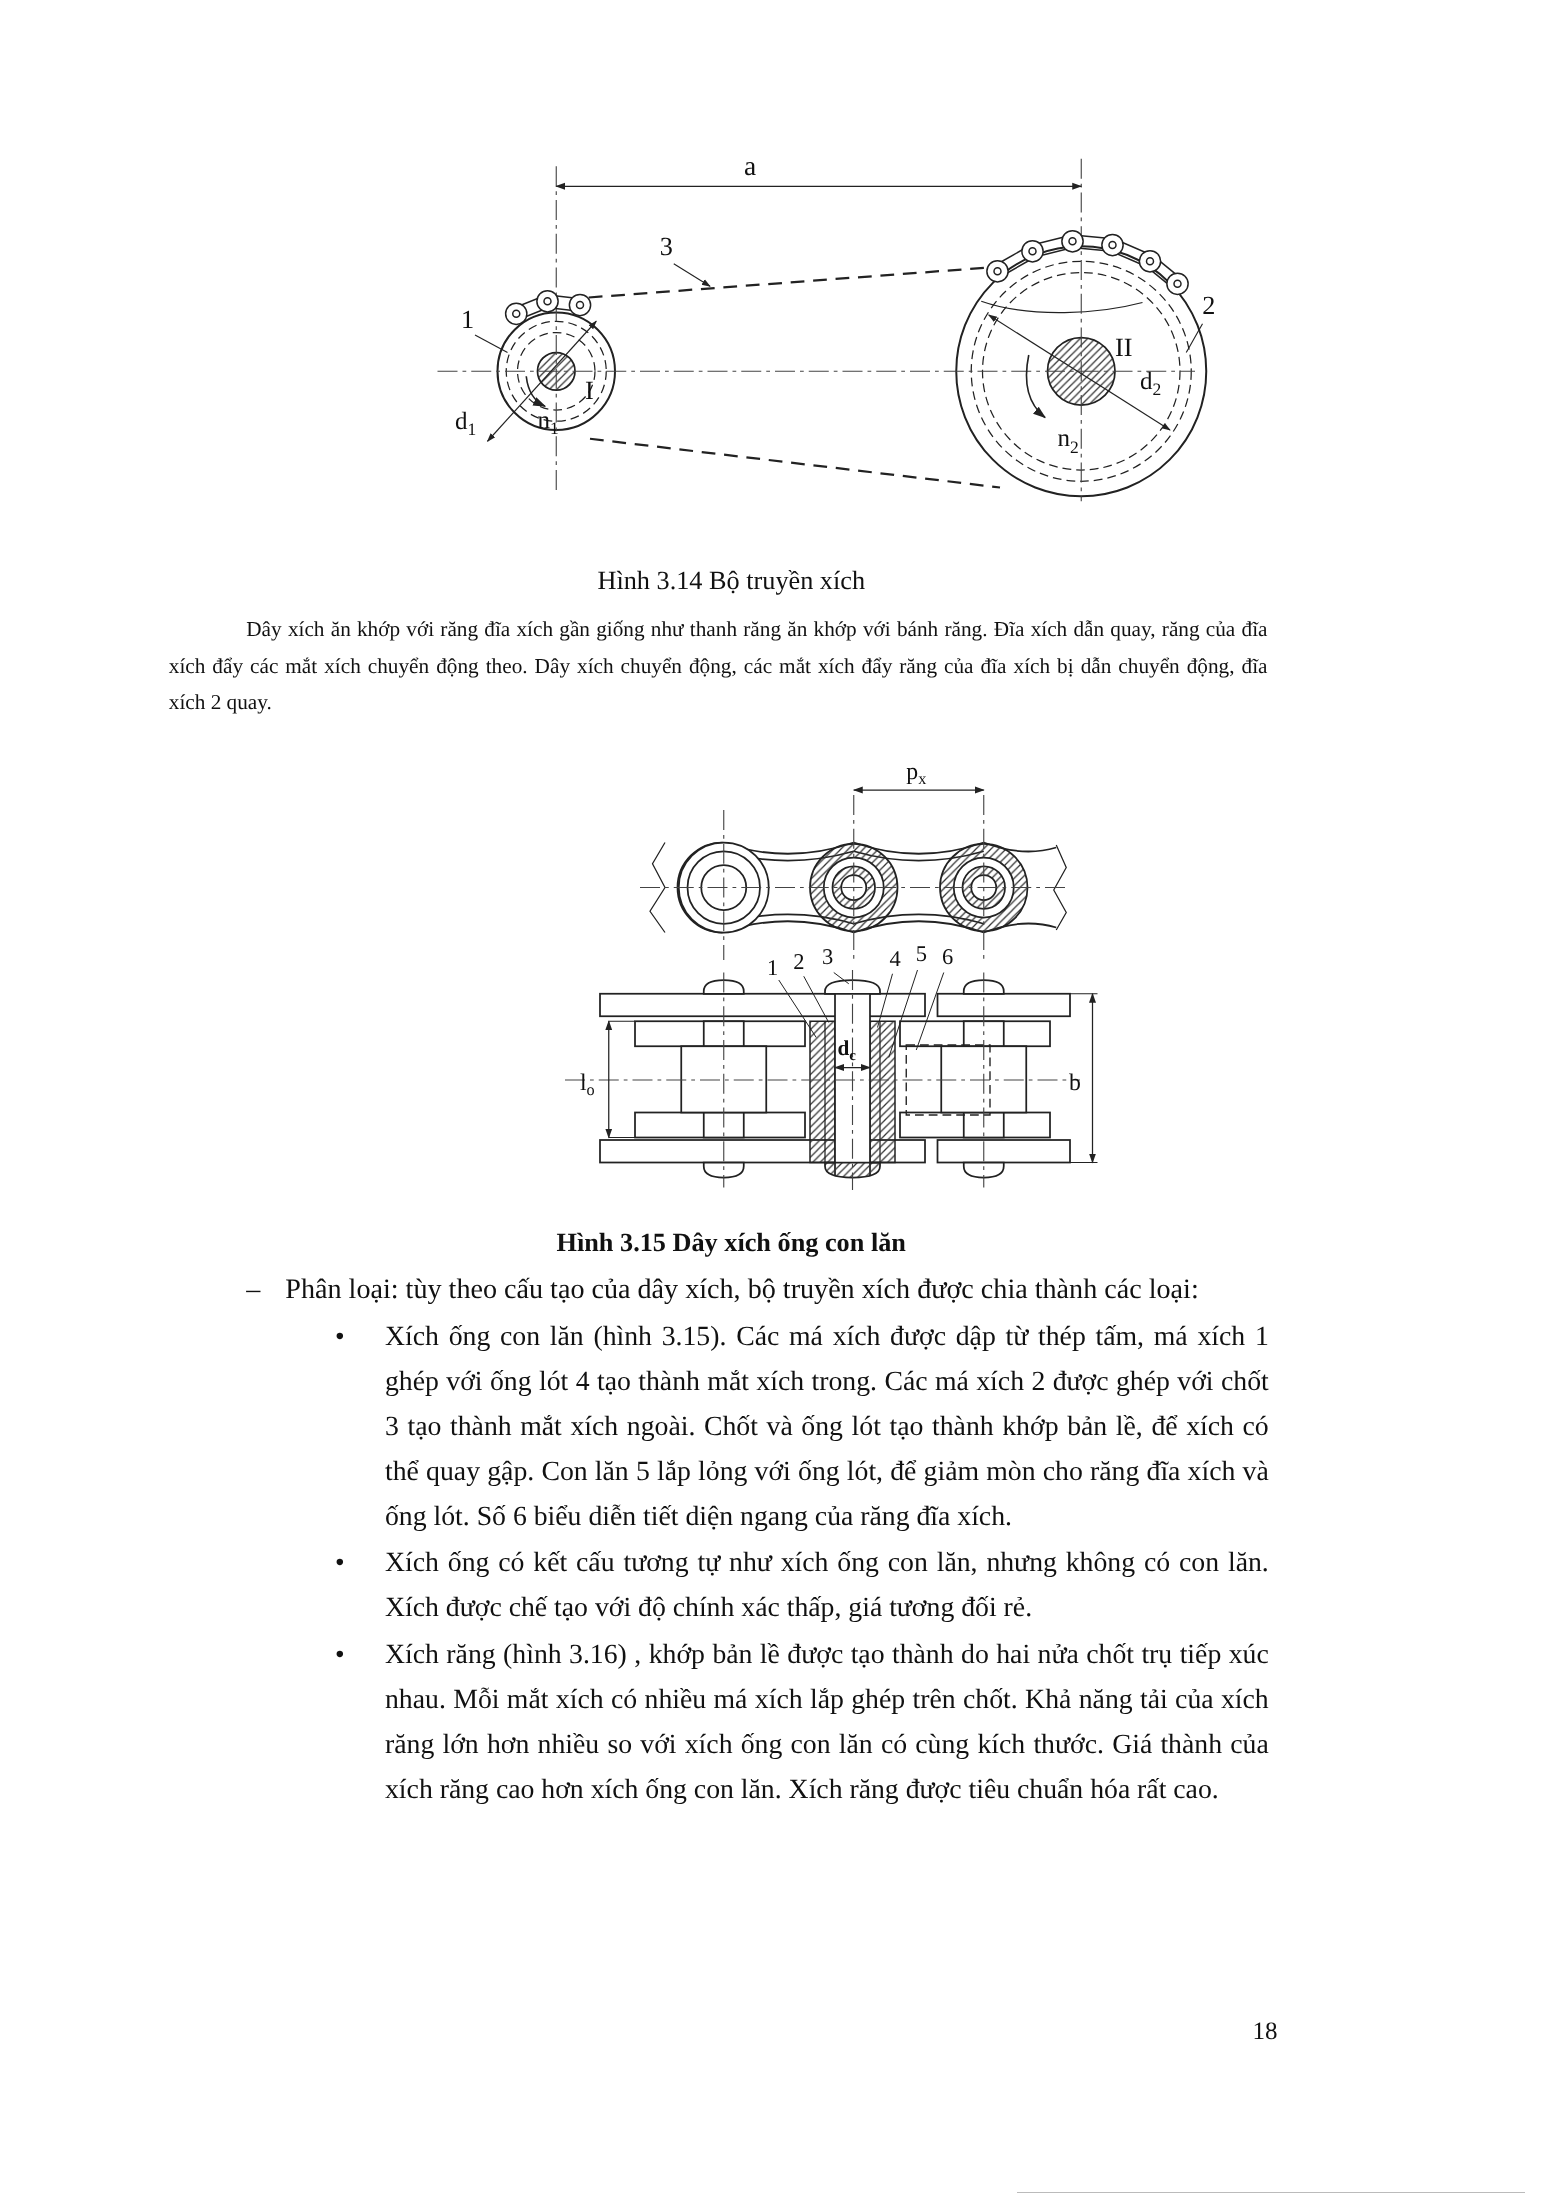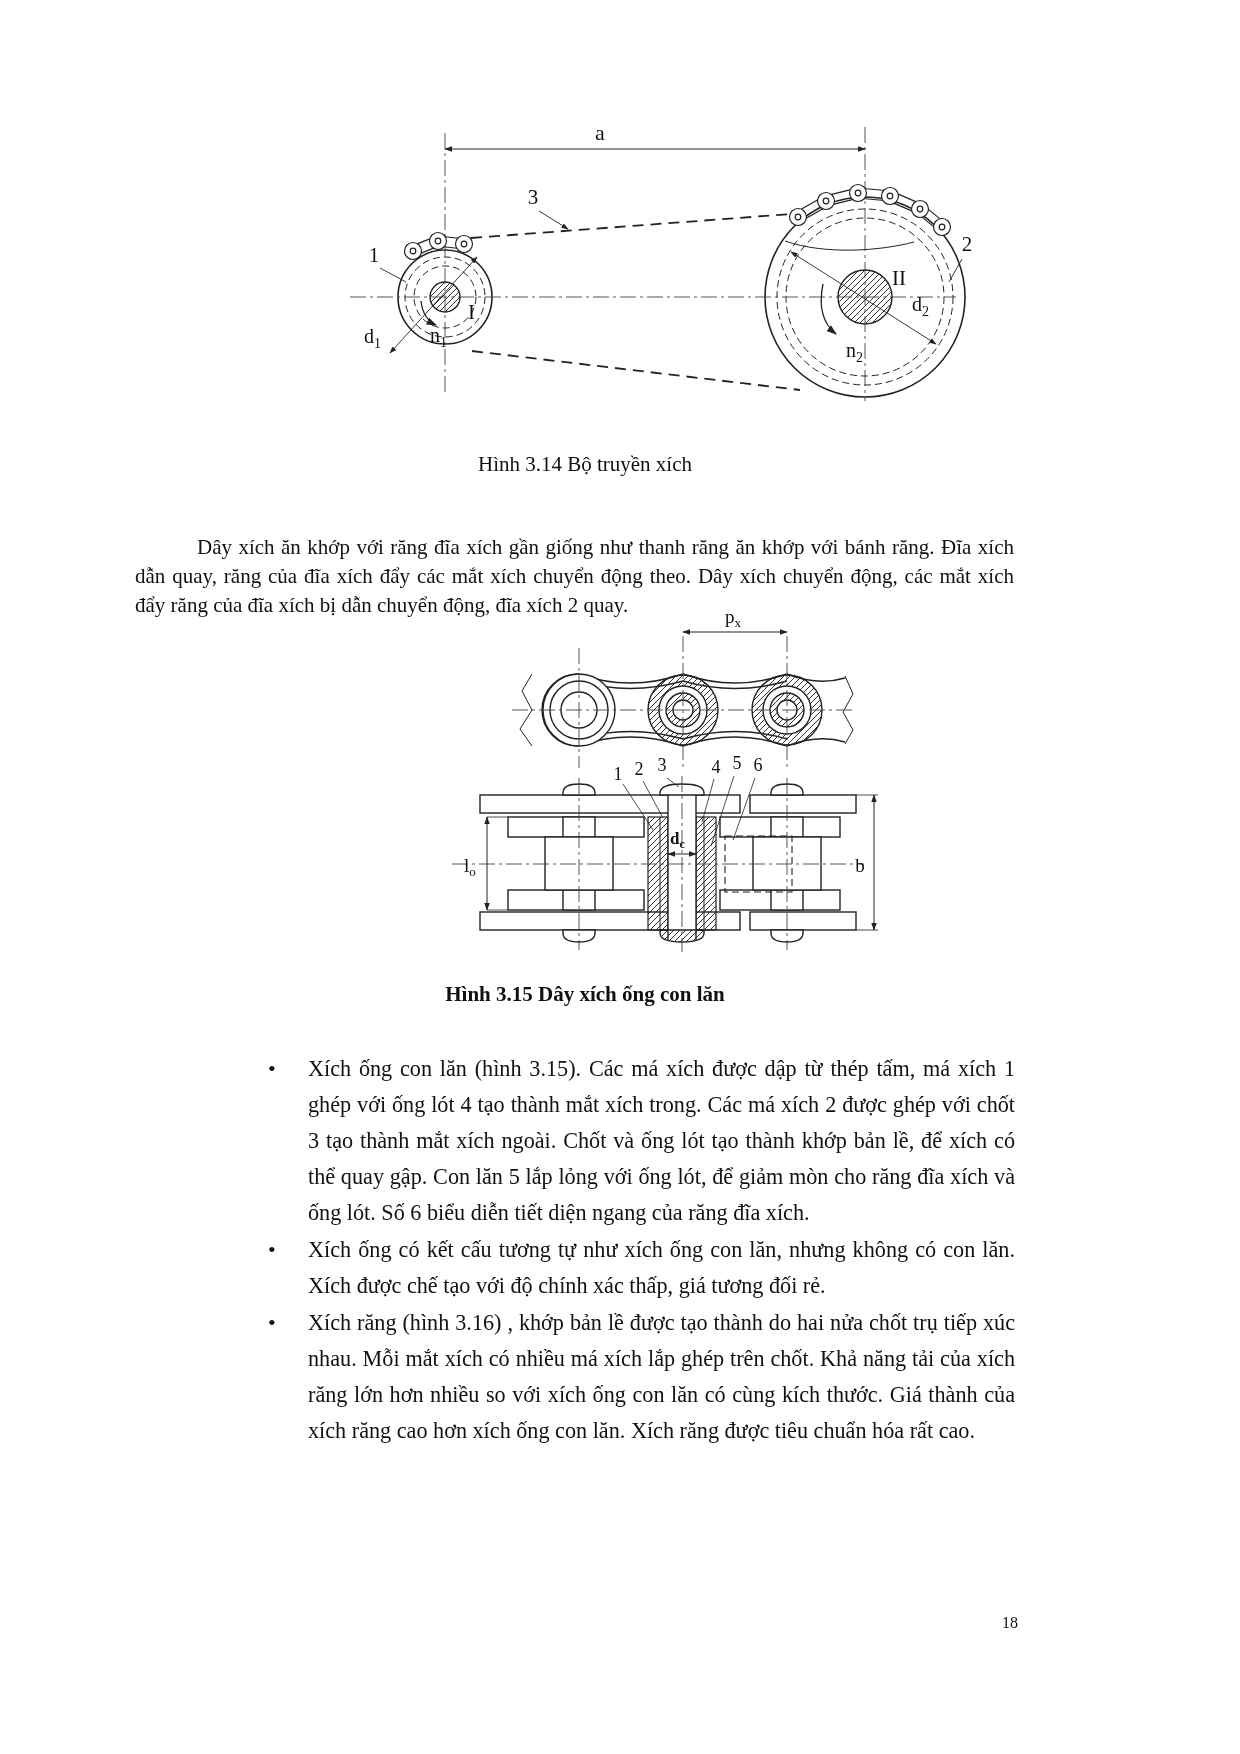--- a/index.html
+++ b/index.html
@@ -4,32 +4,32 @@
 <style>
   html,body{margin:0;padding:0;background:#888;}
   .page{
     position:relative; width:1240px; height:1754px; background:#ffffff;
     font-family:"Liberation Serif","DejaVu Serif",serif; color:#111;
     margin:0 auto; overflow:hidden;
   }
   .abs{position:absolute;}
   .caption{ text-align:center; font-size:21px; }
   .para{
-    font-size:21px; line-height:29px; text-align:justify; text-indent:62px;margin-top:44px;
+    font-size:17px; line-height:29px; text-align:justify; text-indent:62px;
   }
   .list-intro{ font-size:22.5px; white-space:nowrap; }
   .list-intro .dash{ display:inline-block; margin-right:20px; }
   ul.bullets{ list-style:none; margin:0; padding:0; }
   ul.bullets li{ position:relative; margin:0 0 1px 0; }
   ul.bullets .bmark{ position:absolute; left:0; top:0; font-size:22px; line-height:36px;}
   ul.bullets .btext{
     display:block; margin-left:40px; font-size:22.2px; line-height:36px;
     text-align:justify;
   }
-  .pagenum{ font-size:16px; }
+  .pagenum{ font-size:20px; }
   svg text{ font-family:"Liberation Serif","DejaVu Serif",serif; fill:#111; }
 </style>
 </head>
 <body>
 
 <div class="page">
 
   <svg class="abs" style="left:280px;top:105px;" width="700" height="300" viewBox="0 0 700 300">
     <defs>
       <pattern id="hatch" width="6" height="6" patternUnits="userSpaceOnUse">
@@ -257,20 +257,23 @@
     <text x="198" y="190" font-size="18" text-anchor="middle">1</text>
     <text x="219" y="185" font-size="18" text-anchor="middle">2</text>
     <text x="242" y="181" font-size="18" text-anchor="middle">3</text>
     <text x="296" y="183" font-size="18" text-anchor="middle">4</text>
     <text x="317" y="179" font-size="18" text-anchor="middle">5</text>
     <text x="338" y="181" font-size="18" text-anchor="middle">6</text>
   </svg>
 
   <div class="abs caption" style="left:120px;top:982px;width:930px;font-weight:bold;">Hình 3.15 Dây xích ống con lăn</div>
 
+  <div class="abs list-intro" style="left:197px;top:1018px;">
+    <span class="dash">–</span><span>Phân loại: tùy theo cấu tạo của dây xích, bộ truyền xích được chia thành các loại:</span>
+  </div>
 
   <ul class="bullets abs" style="left:268px;top:1051px;width:747px;">
     <li>
       <span class="bmark">•</span>
       <span class="btext">Xích ống con lăn (hình 3.15). Các má xích được dập từ thép tấm, má xích 1 ghép với ống lót 4 tạo thành mắt xích trong. Các má xích 2 được ghép với chốt 3 tạo thành mắt xích ngoài. Chốt và ống lót tạo thành khớp bản lề, để xích có thể quay gập. Con lăn 5 lắp lỏng với ống lót, để giảm mòn cho răng đĩa xích và ống lót. Số 6 biểu diễn tiết diện ngang của răng đĩa xích.</span>
     </li>
     <li>
       <span class="bmark">•</span>
       <span class="btext">Xích ống có kết cấu tương tự như xích ống con lăn, nhưng không có con lăn. Xích được chế tạo với độ chính xác thấp, giá tương đối rẻ.</span>
     </li>

